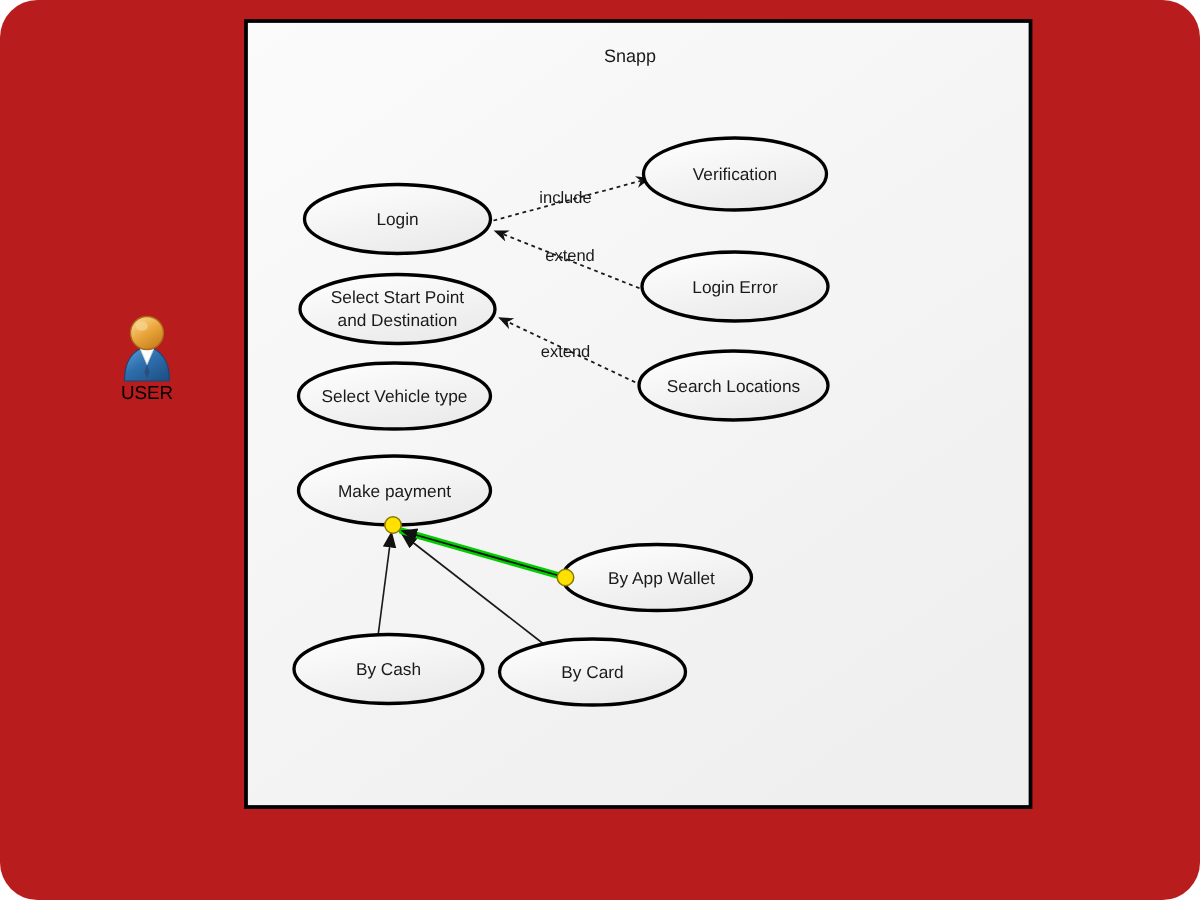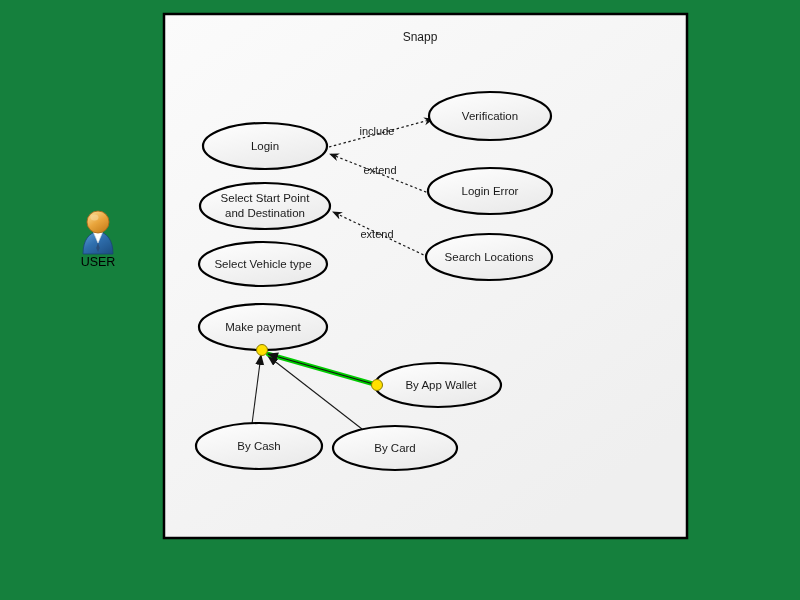--- a/index.html
+++ b/index.html
@@ -8,21 +8,22 @@
     background: #ffffff;
     width: 800px;
     height: 600px;
     overflow: hidden;
     font-family: "Liberation Sans", sans-serif;
   }
   #canvas {
     position: relative;
     width: 800px;
     height: 600px;
-    background: #15803d;
+    background: #b91c1c;
+    border-radius: 25px;
   }
   #diagram-svg {
     position: absolute;
     left: 0;
     top: 0;
     width: 800px;
     height: 600px;
   }
   .uc-label {
     font-family: "Liberation Sans", sans-serif;

